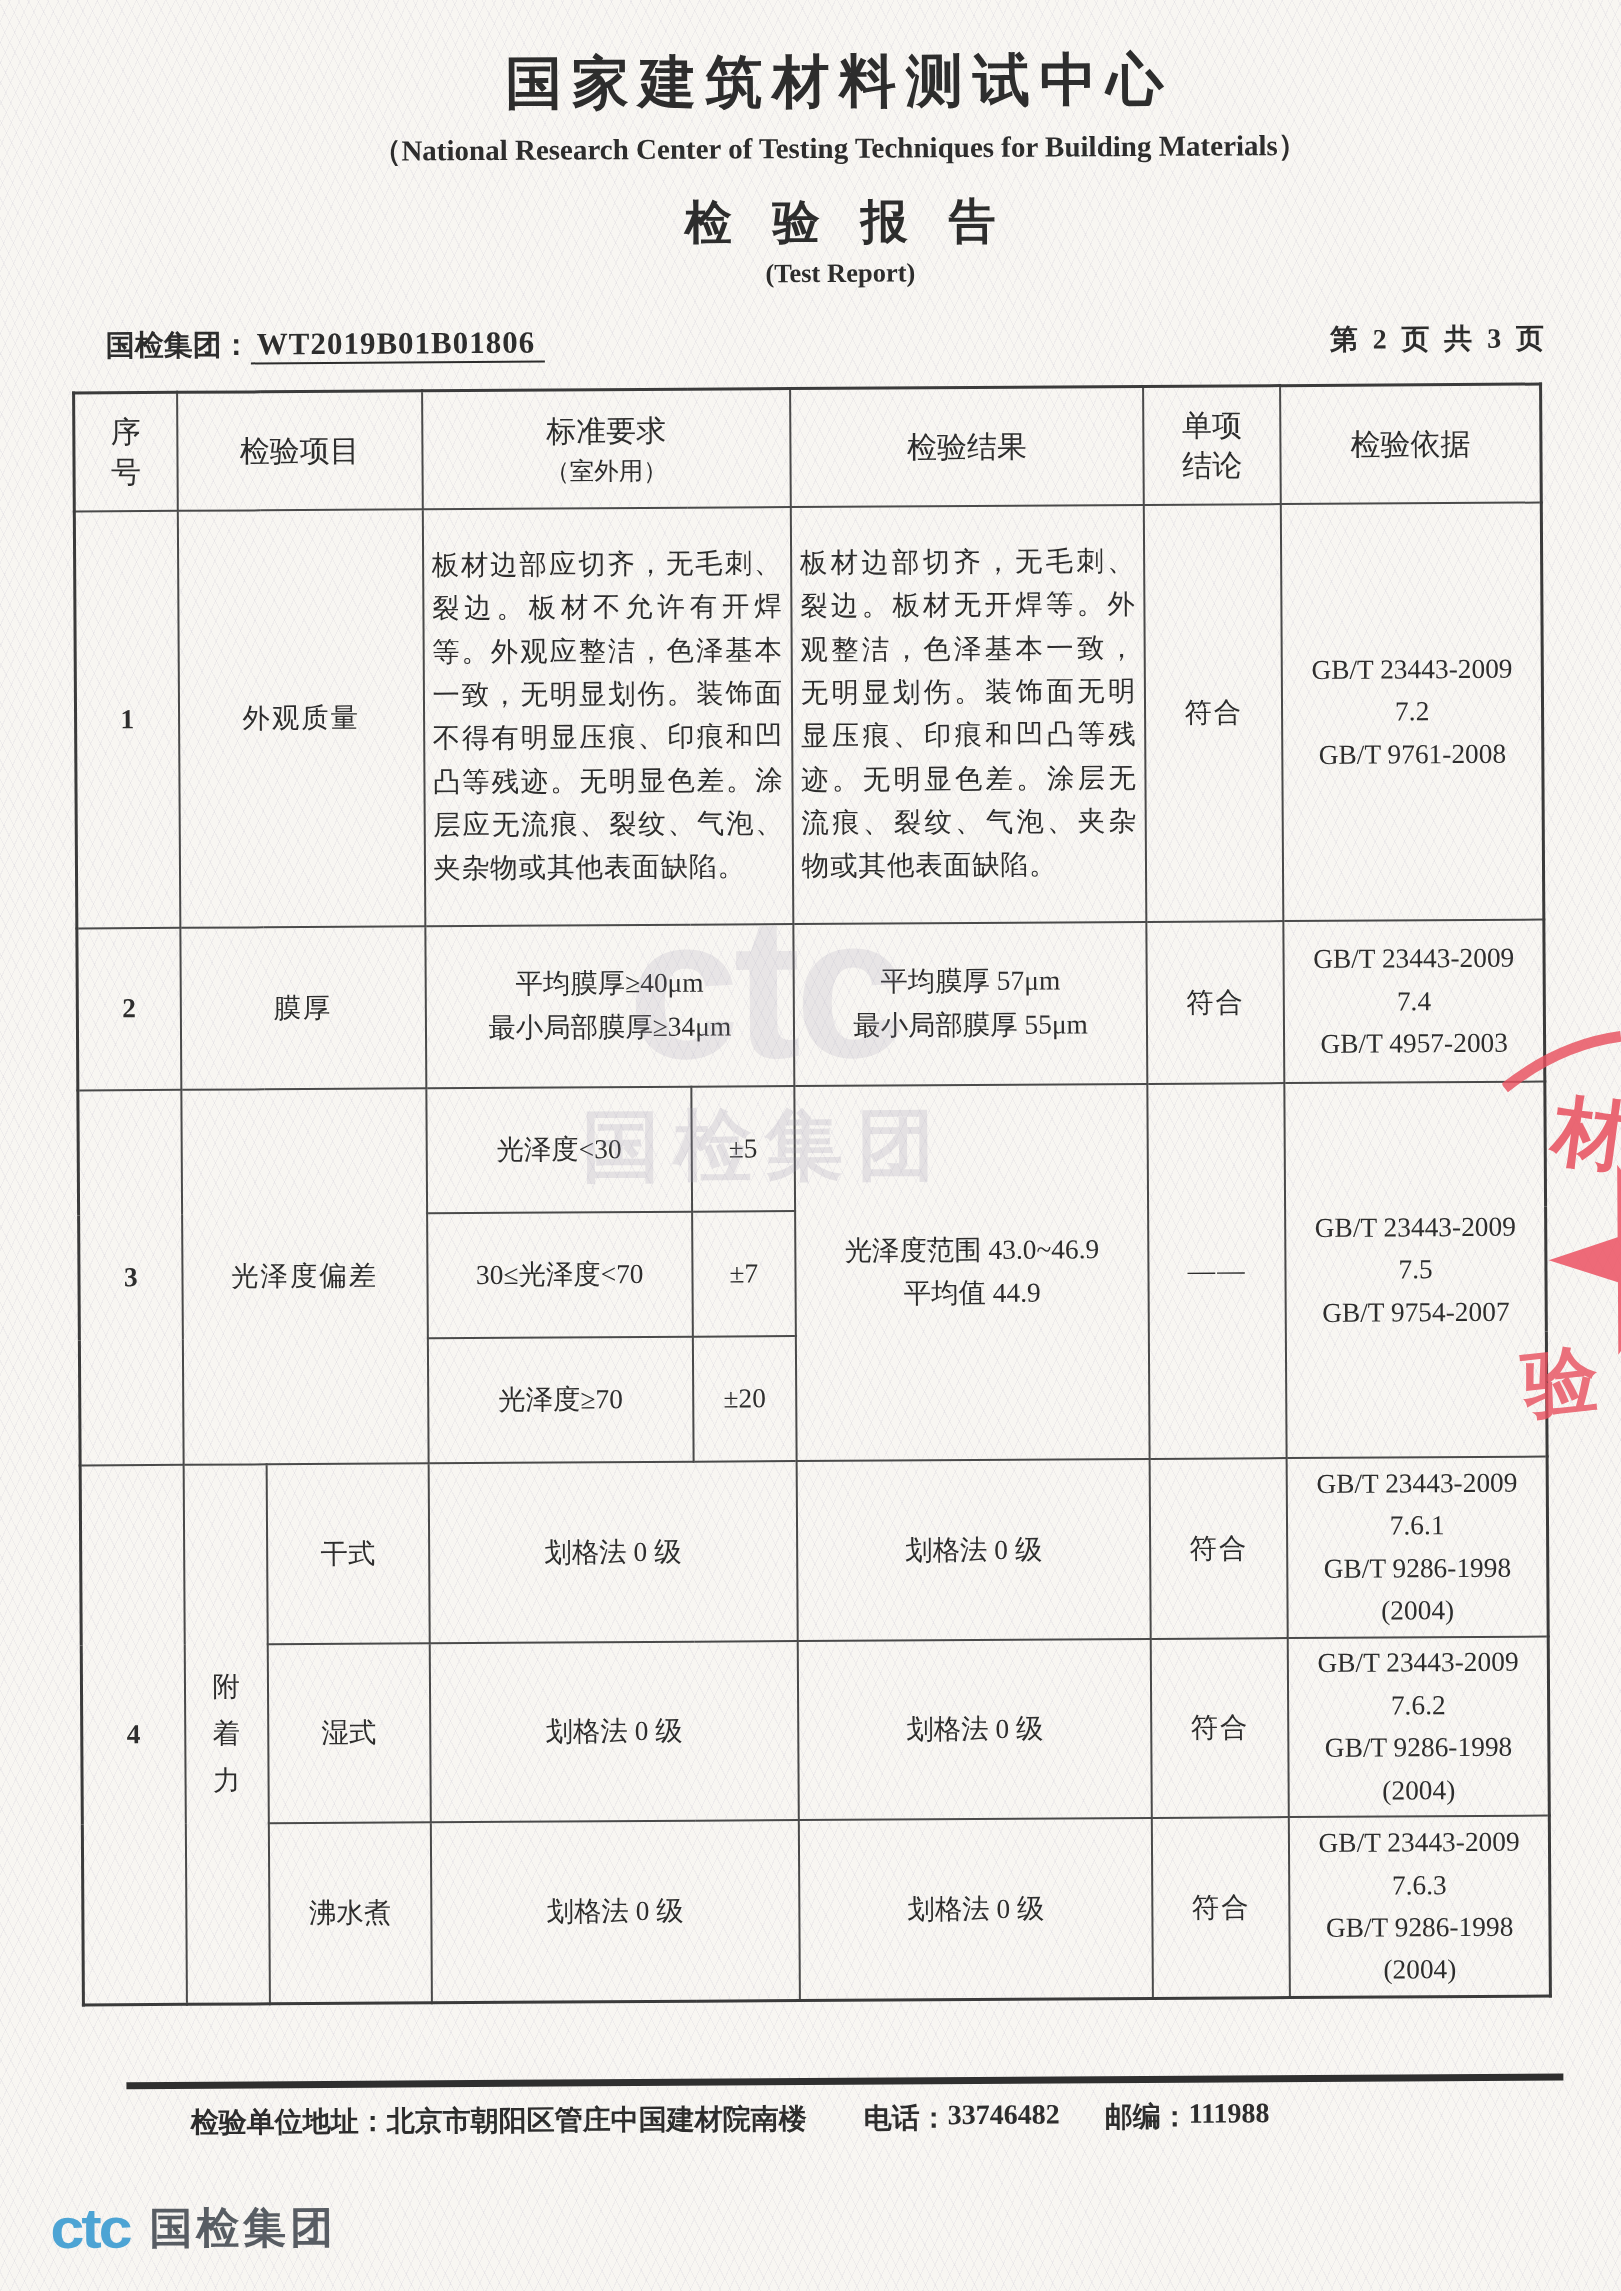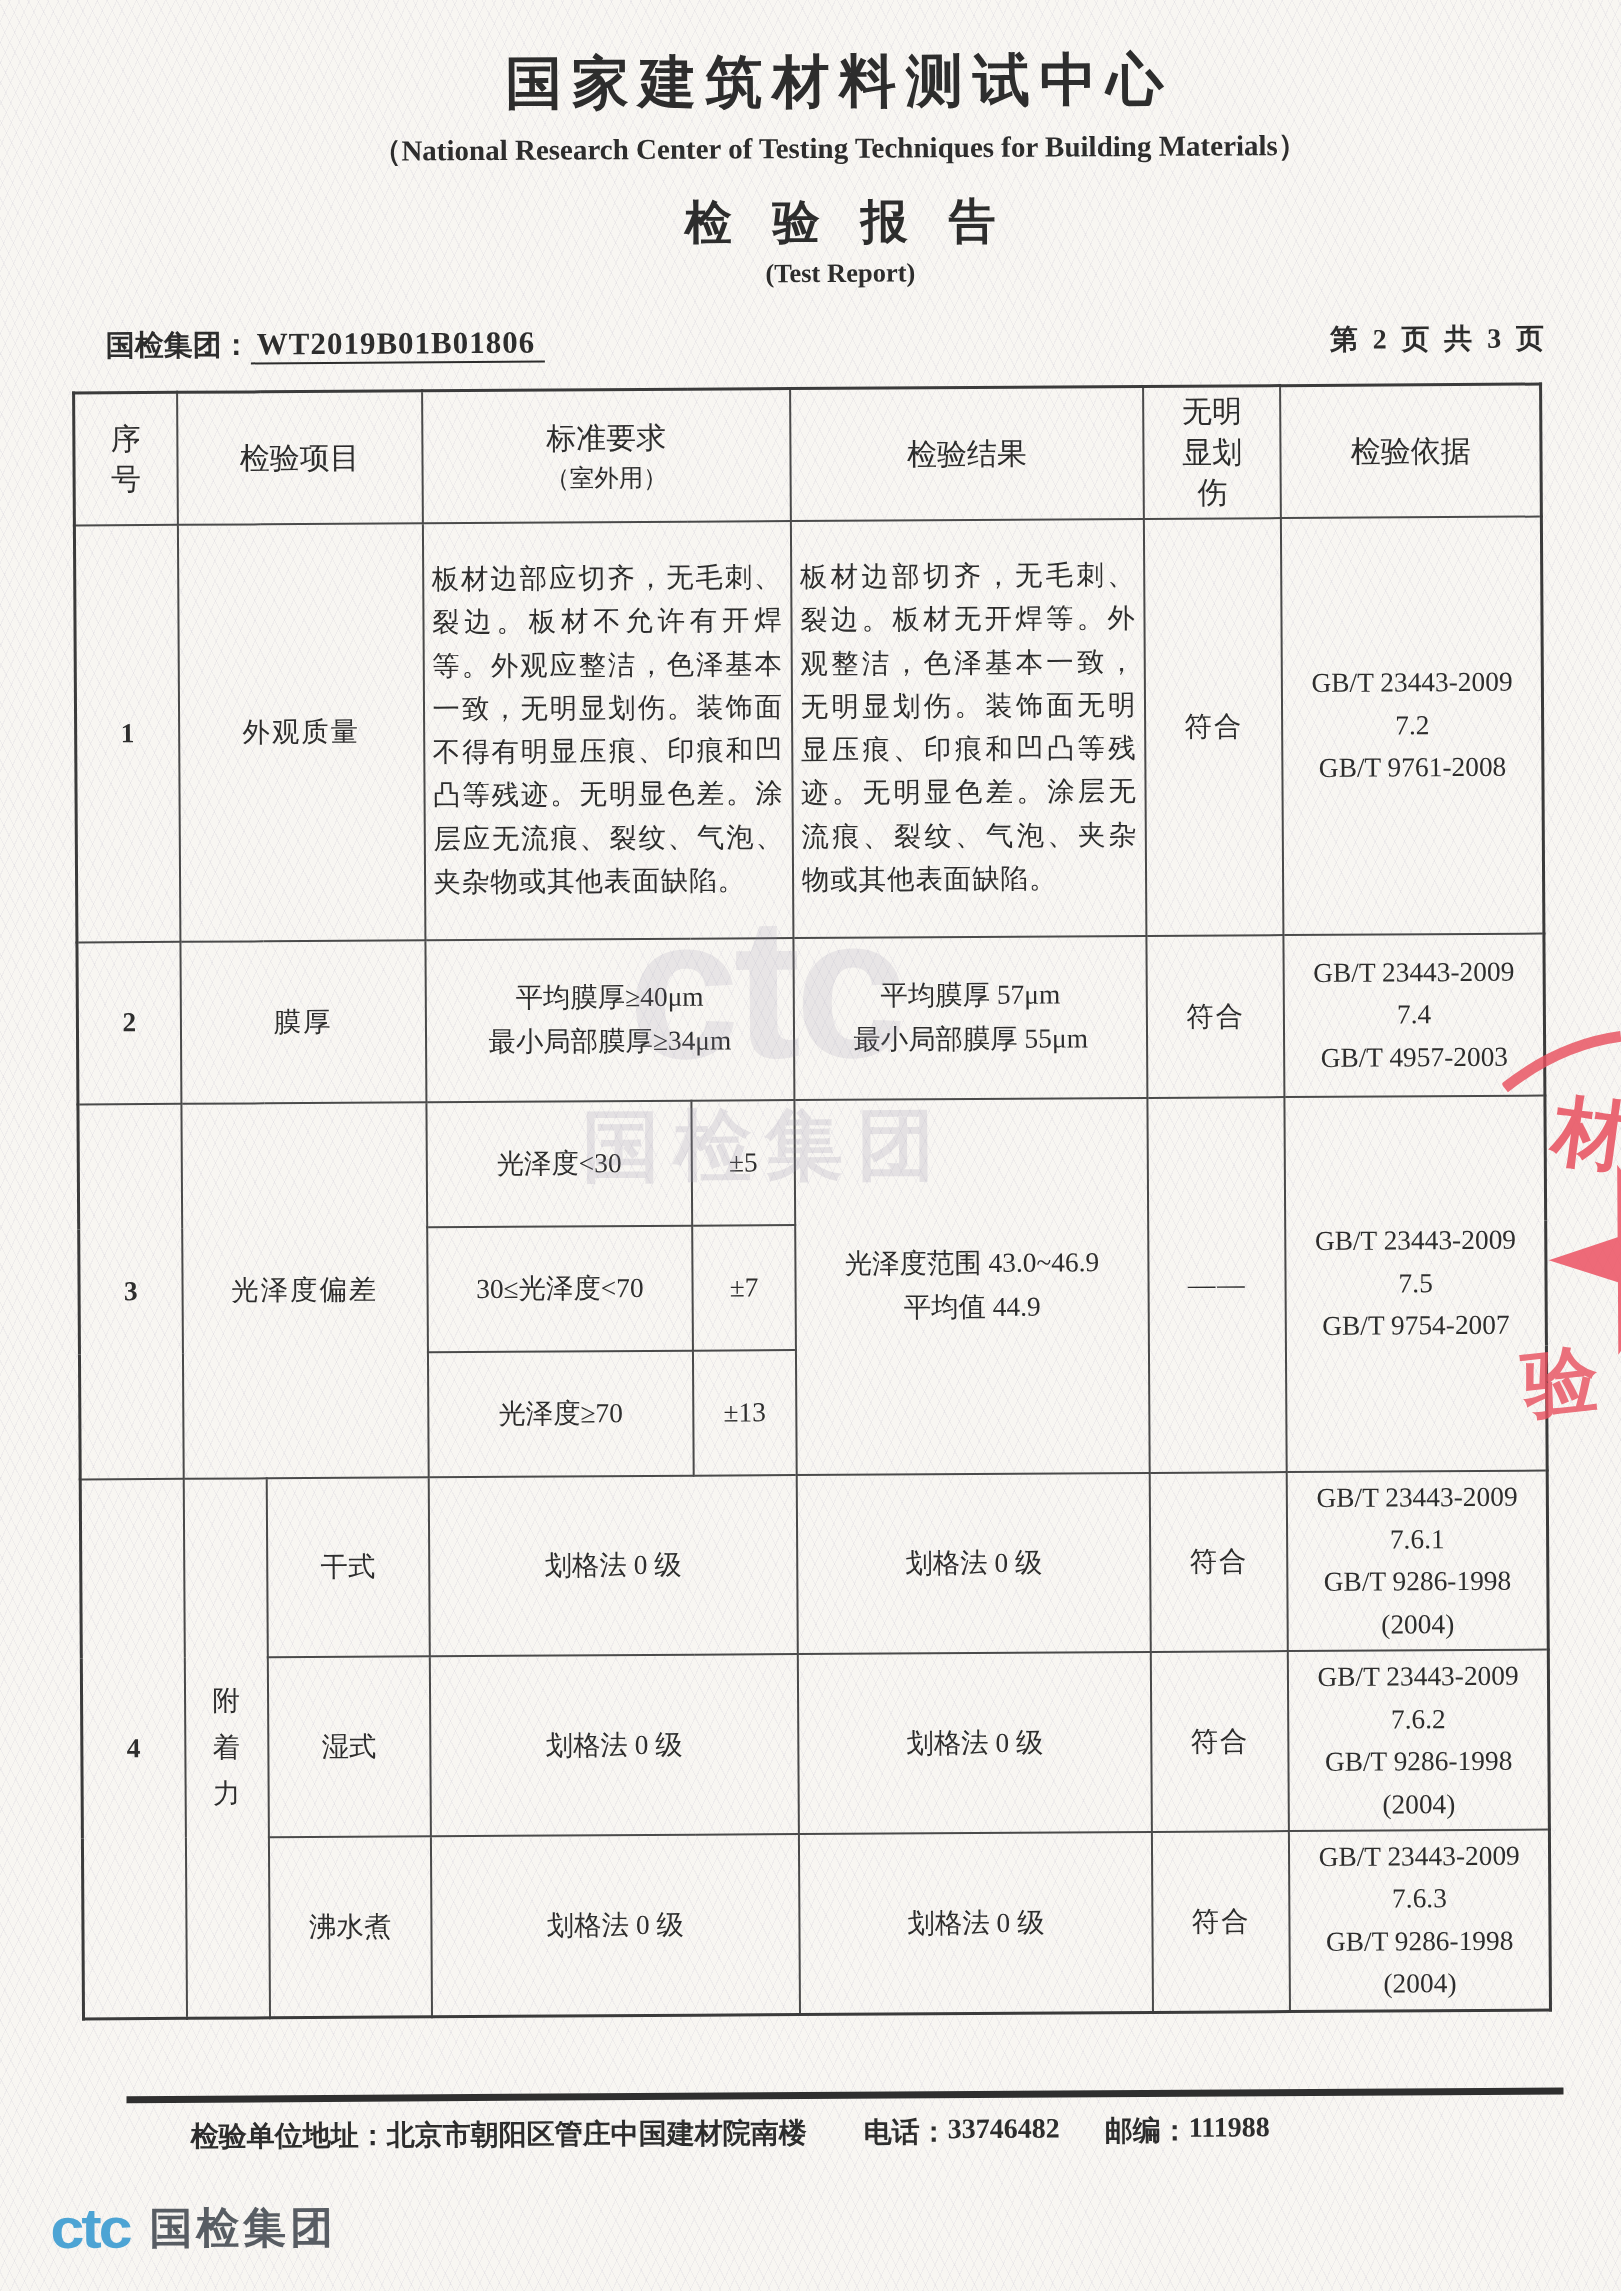--- a/index.html
+++ b/index.html
@@ -108,21 +108,21 @@
       </colgroup>
       <thead>
         <tr>
           <th><span class="vwrap">序号</span></th>
           <th colspan="2">检验项目</th>
           <th colspan="2">
             <div>标准要求</div>
             <div class="sub">（室外用）</div>
           </th>
           <th>检验结果</th>
-          <th><span class="vwrap2">无明显划伤</span></th>
+          <th><span class="vwrap2">单项结论</span></th>
           <th>检验依据</th>
         </tr>
       </thead>
       <tbody>
 
         <tr style="height:417px">
           <td class="num">1</td>
           <td colspan="2" class="item">外观质量</td>
           <td colspan="2" class="para">板材边部应切齐，无毛刺、裂边。板材不允许有开焊等。外观应整洁，色泽基本一致，无明显划伤。装饰面不得有明显压痕、印痕和凹凸等残迹。无明显色差。涂层应无流痕、裂纹、气泡、夹杂物或其他表面缺陷。</td>
           <td class="para">板材边部切齐，无毛刺、裂边。板材无开焊等。外观整洁，色泽基本一致，无明显划伤。装饰面无明显压痕、印痕和凹凸等残迹。无明显色差。涂层无流痕、裂纹、气泡、夹杂物或其他表面缺陷。</td>
@@ -156,21 +156,21 @@
           <td rowspan="3" class="basis">GB/T 23443-2009
 7.5
 GB/T 9754-2007</td>
         </tr>
         <tr style="height:125px">
           <td class="c-center">30≤光泽度&lt;70</td>
           <td class="c-center">±7</td>
         </tr>
         <tr style="height:125px">
           <td class="c-center">光泽度≥70</td>
-          <td class="c-center">±13</td>
+          <td class="c-center">±20</td>
         </tr>
 
         <tr style="height:174px">
           <td class="num" rowspan="3">4</td>
           <td rowspan="3" class="c-center"><span class="vtext">附着力</span></td>
           <td class="c-center">干式</td>
           <td colspan="2" class="c-center">划格法 0 级</td>
           <td class="c-center">划格法 0 级</td>
           <td class="concl">符合</td>
           <td class="basis">GB/T 23443-2009

